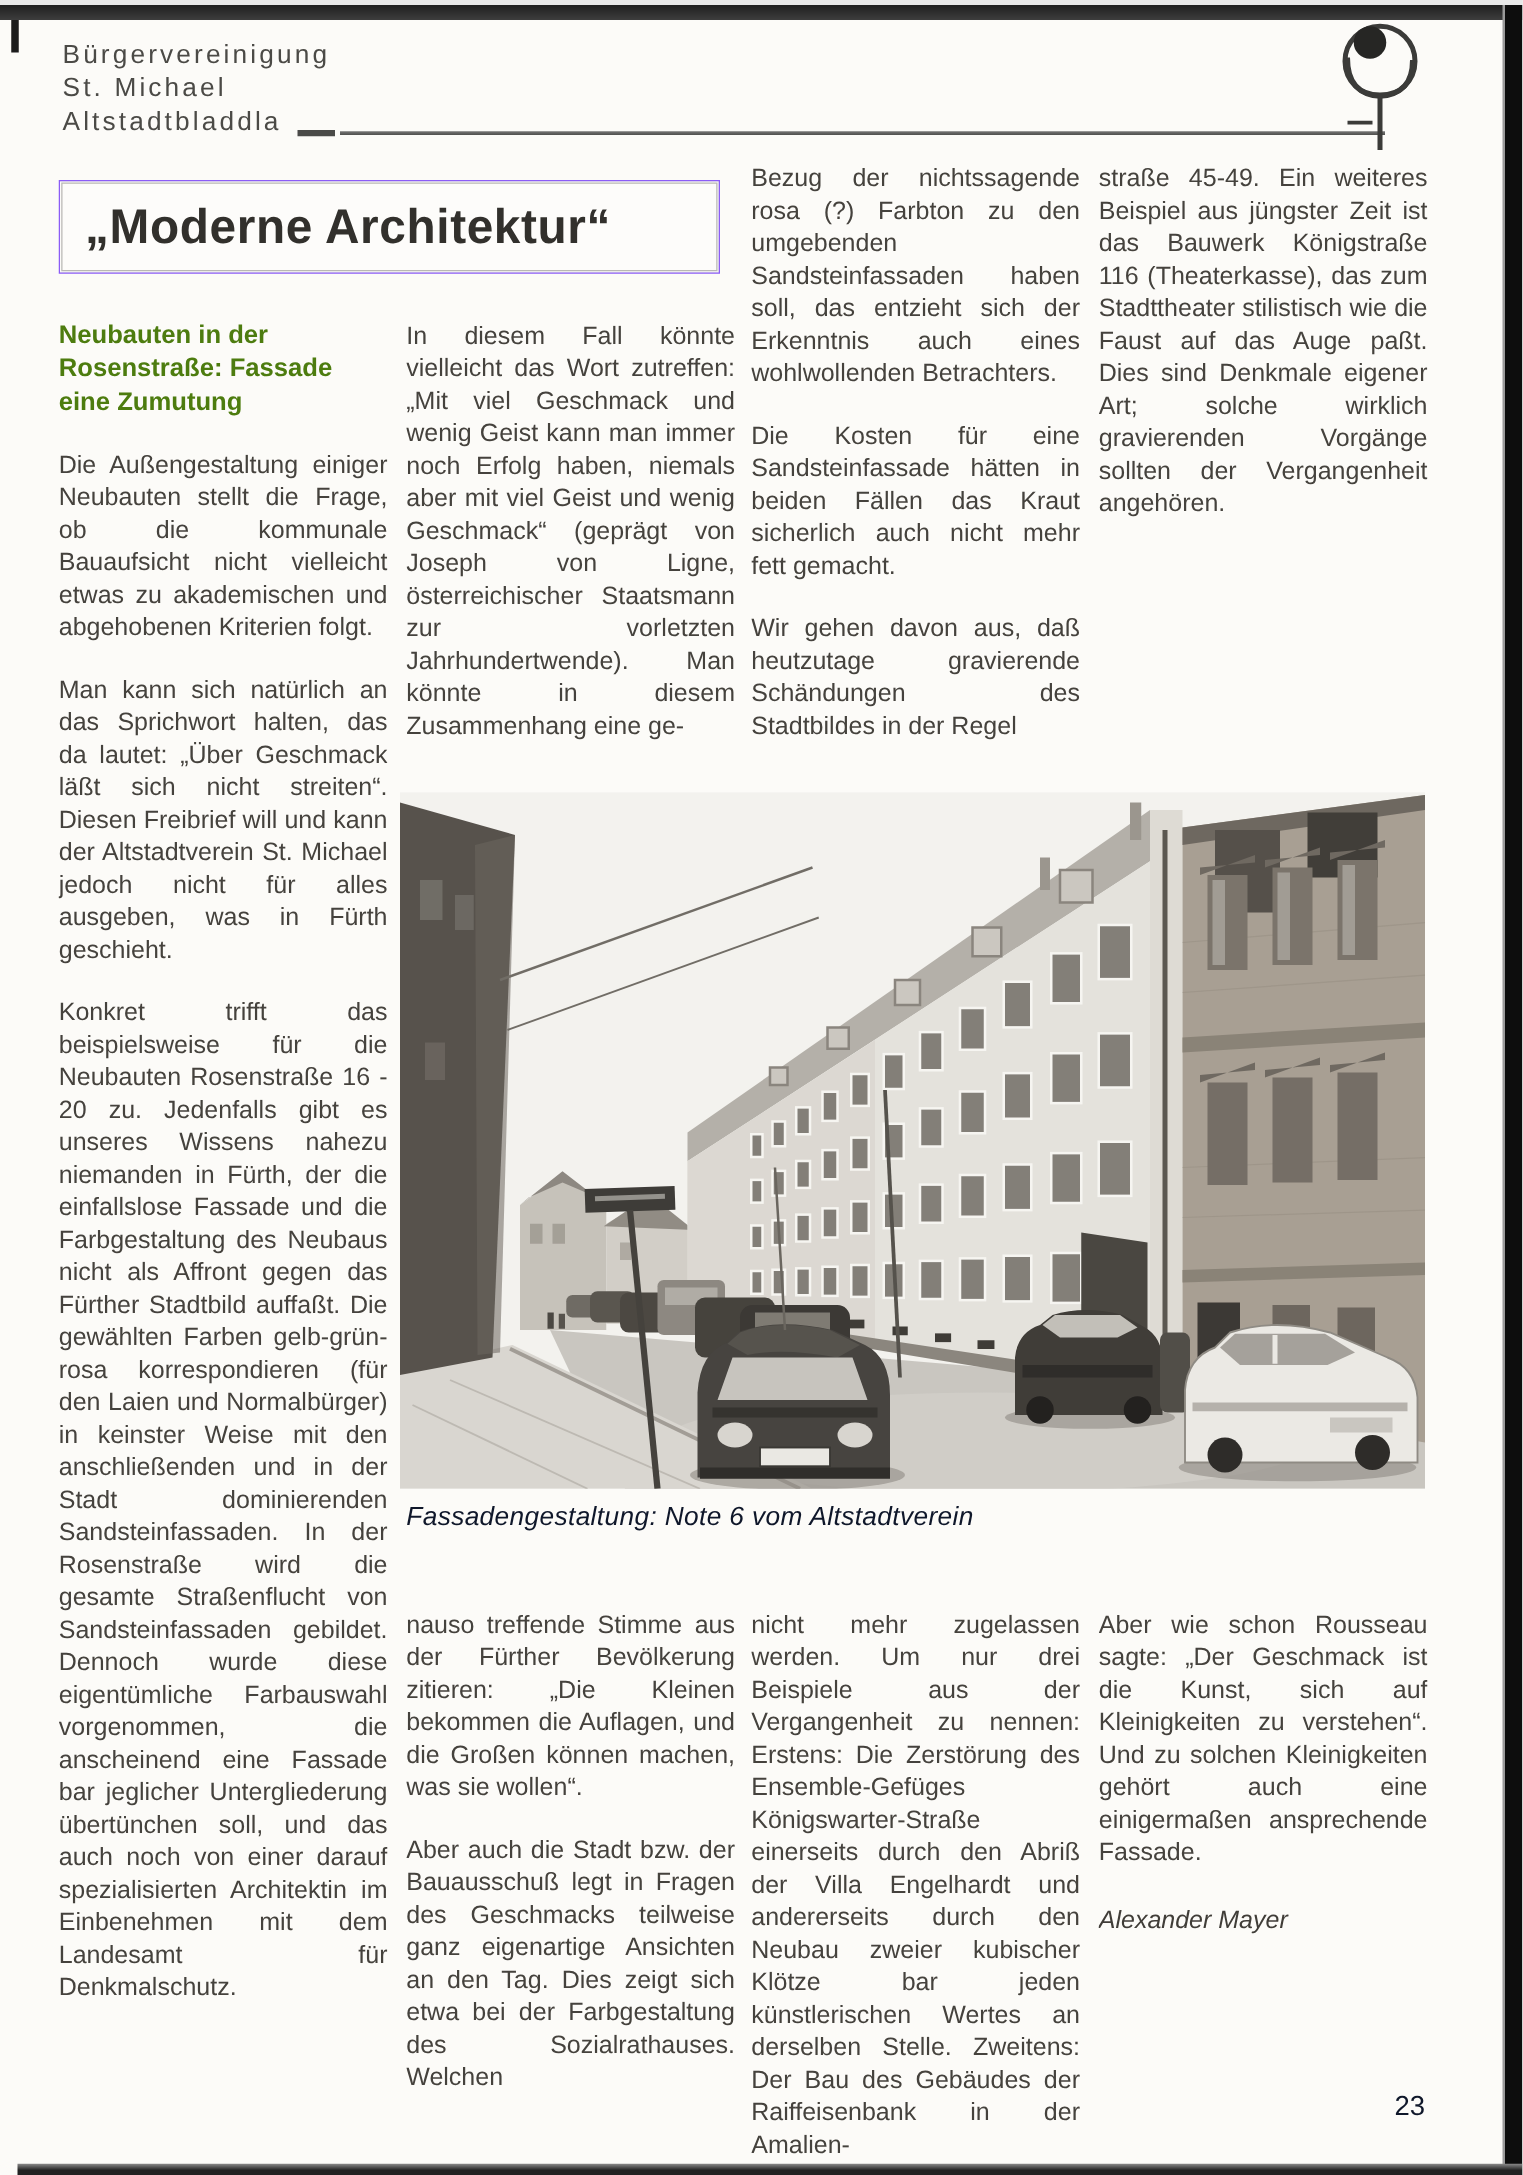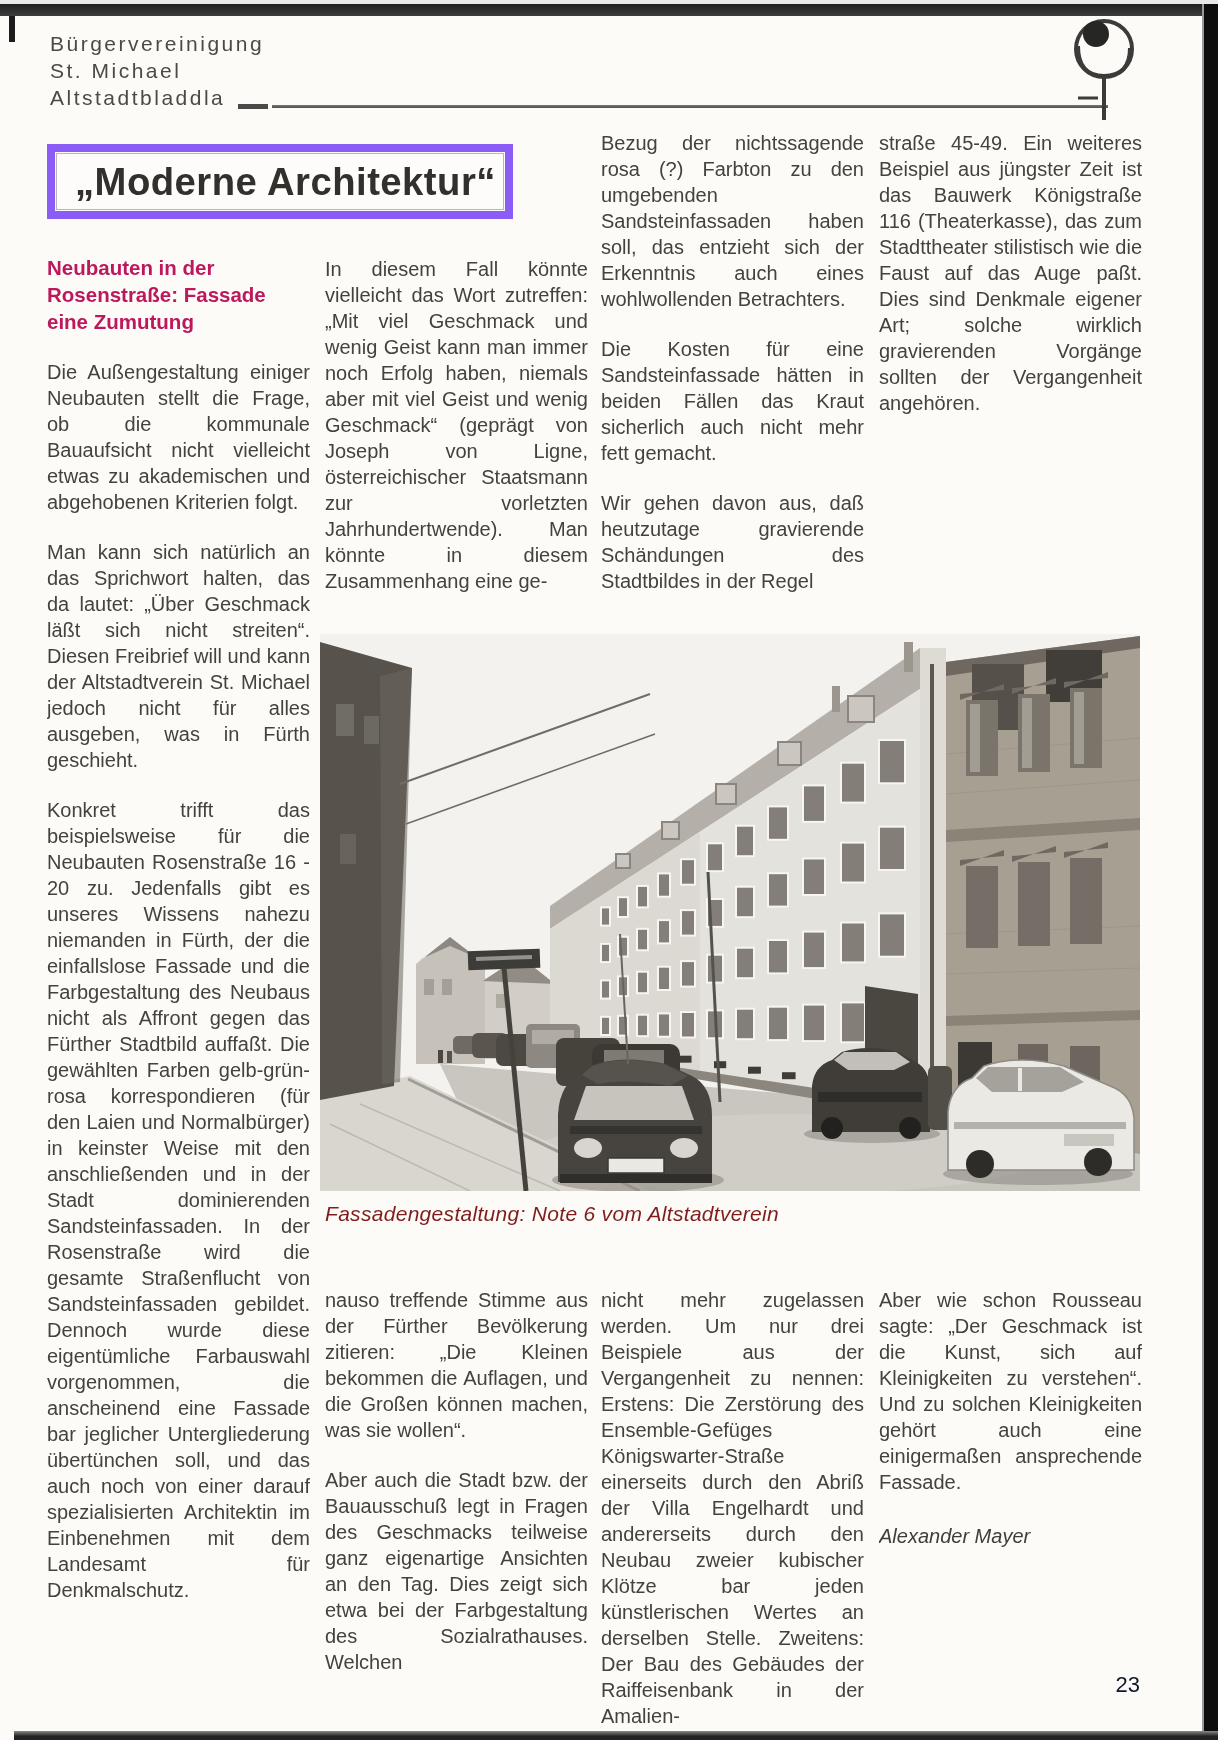--- a/index.html
+++ b/index.html
@@ -15,43 +15,43 @@
   .edge-nick   { position:absolute; left:9px; top:12px; width:6px; height:26px; background:#1c1c1c; }
 
   
   .masthead { position:absolute; left:50px; top:26px; font-size:21px; letter-spacing:2.5px; line-height:27px; color:#4b4a46; }
   .mast-rule-dash { position:absolute; left:238px; top:100px; width:30px; height:5px; background:#4a4a48; }
   .mast-rule { position:absolute; left:272px; top:101px; width:836px; height:3px; background:linear-gradient(#777,#4f4f4d); }
   .logo { position:absolute; left:1066px; top:12px; }
 
   
   .title-box {
-    position:absolute; left:47px; top:140px; width:466px; height:75px;
-    border:8px solid #8b5cf6; box-shadow:inset 0 0 0 1px #fcfbf8, inset 0 0 0 2px #b9b8b4;
+    position:absolute; left:47px; top:140px; width:529px; height:75px;
+    border:1px solid #8b5cf6; box-shadow:inset 0 0 0 1px #fcfbf8, inset 0 0 0 2px #b9b8b4;
     display:flex; align-items:center; box-sizing:border-box; padding-left:20px; background:#fdfcfa;
   }
   .title-box h1 { margin:0; font-size:39px; font-weight:700; color:#32302c; letter-spacing:.5px; transform:scaleX(.98); transform-origin:left; white-space:nowrap; }
 
   
   .col { position:absolute; width:263px; text-align:justify; font-size:20px; line-height:26px; overflow:hidden; }
   .col p { margin:0 0 24px 0; }
   .col p:last-child { margin-bottom:0; }
-  .subhead { font-weight:700; font-size:20.5px; line-height:27px; margin:0 0 24px 0; color:#be185d; text-align:left; }
+  .subhead { font-weight:700; font-size:20.5px; line-height:27px; margin:0 0 24px 0; color:#4d7c0f; text-align:left; }
   .c1 { left:47px;  top:250px; height:1430px; }
   .c2t{ left:325px; top:252px; height:372px; }
   .c3t{ left:601px; top:126px; height:498px; }
   .c4t{ left:879px; top:126px; height:498px; }
   .c2b{ left:325px; top:1283px; height:450px; }
   .c3b{ left:601px; top:1283px; height:450px; }
   .c4b{ left:879px; top:1283px; height:450px; }
   .signature { text-align:left; font-style:italic; padding-right:26px; margin-top:28px !important; color:#403d38; }
 
   
   .photo { position:absolute; left:320px; top:630px; width:820px; height:557px; background:#f2f1ed; }
-  .caption { position:absolute; left:325px; top:1198px; width:600px; font-style:italic; font-size:21px; color:#7f1d1d; letter-spacing:.3px; }
+  .caption { position:absolute; left:325px; top:1198px; width:600px; font-style:italic; font-size:21px; color:#0f172a; letter-spacing:.3px; }
 
   .page-number { position:absolute; left:1080px; top:1668px; width:60px; text-align:right; font-size:22px; color:#0f172a; }
 </style>
 </head>
 <body>
 
 <div class="page">
 
   <div class="edge-top"></div>
   <div class="edge-right"></div>

